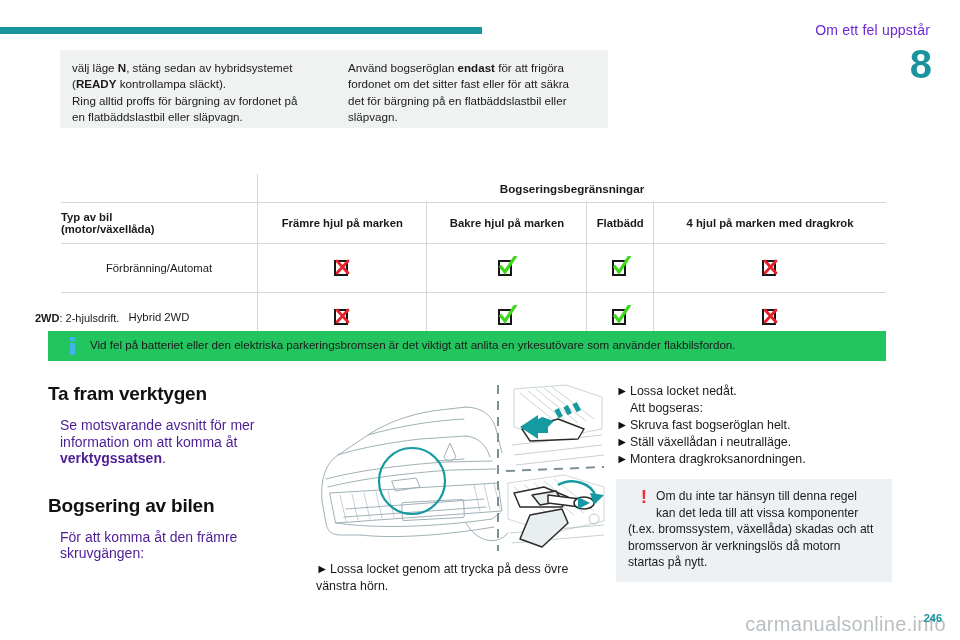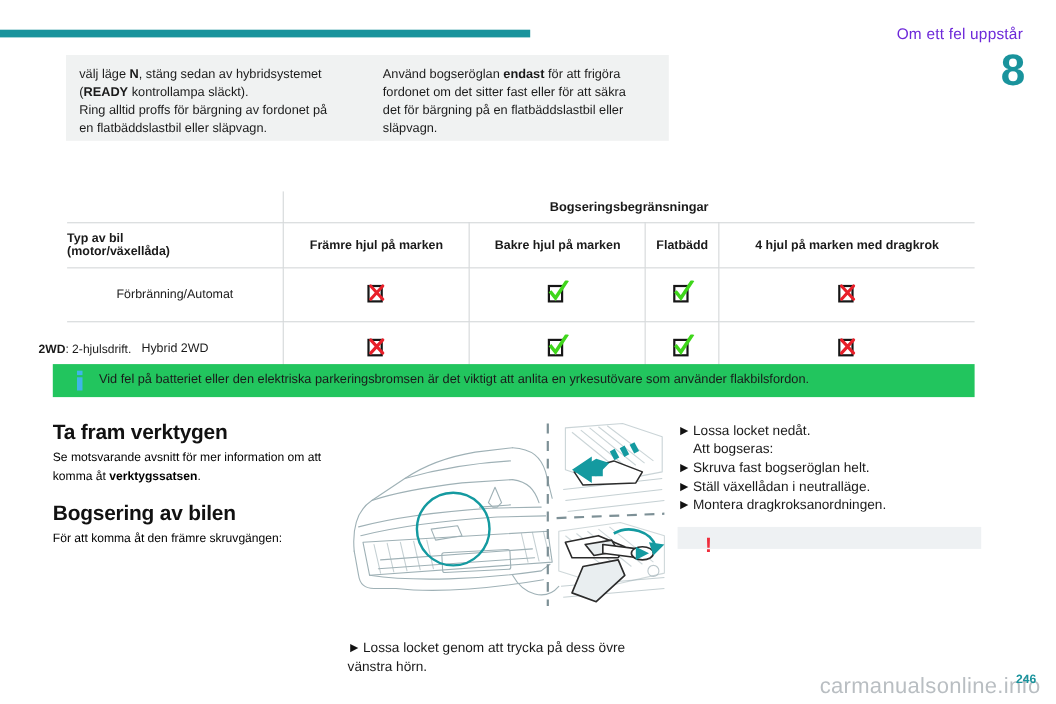--- a/index.html
+++ b/index.html
@@ -107,29 +107,29 @@
   .infostrip .txt{
     position:absolute;left:42px;top:7px;font-size:11.6px;color:#1a1a1a;
   }
 
   
   .col-left{position:absolute;left:48px;top:383px;width:270px;}
   h2.sec{
     font-size:19px;font-weight:bold;margin:0 0 3px 0;color:#111;
     letter-spacing:-.2px;
   }
-  .body-txt{font-size:11px;line-height:16.5px;margin:0;color:#000000;}
+  .body-txt{font-size:14px;line-height:16.5px;margin:12px;color:#4c1d95;}
   .body-txt b{font-weight:bold;}
   .gap{height:16px;}
 
   
   .col-mid{position:absolute;left:316px;top:383px;width:290px;}
   .illus{width:290px;height:172px;position:relative;}
   .caption{
-    font-size:12.4px;line-height:16.5px;margin:26px 0 0 0;color:#1a1a1a;
+    font-size:12.4px;line-height:16.5px;margin:6px 0 0 0;color:#1a1a1a;
   }
   .bullet{display:inline-block;width:14px;color:#111;}
 
   
   .col-right{position:absolute;left:616px;top:383px;width:276px;}
   .steps{margin:0;padding:0;list-style:none;font-size:12.4px;line-height:17px;}
   .steps li{white-space:nowrap;}
   .warnbox{
     margin-top:11px;background:#eef1f3;padding:9px 12px 11px 12px;
     font-size:12.1px;line-height:16.5px;box-sizing:border-box;width:276px;
@@ -348,18 +348,19 @@
   <div class="col-right">
     <ul class="steps" id="steps">
         <li><span class="bullet">►</span><span>Lossa locket nedåt.</span></li>
         <li><span class="bullet"></span><span>Att bogseras:</span></li>
         <li><span class="bullet">►</span><span>Skruva fast bogseröglan helt.</span></li>
         <li><span class="bullet">►</span><span>Ställ växellådan i neutralläge.</span></li>
         <li><span class="bullet">►</span><span>Montera dragkroksanordningen.</span></li>
       </ul>
     <div class="warnbox">
       <div class="bang">!</div>
+      <div id="warn">Om du inte tar hänsyn till denna regel<br>kan det leda till att vissa komponenter<br>(t.ex. bromssystem, växellåda) skadas och att<br>bromsservon är verkningslös då motorn<br>startas på nytt.</div>
     </div>
   </div>
 
   <div class="watermark">carmanualsonline.info</div>
   <div class="pagenum">246</div>
 </div>
 
 </body></html>

